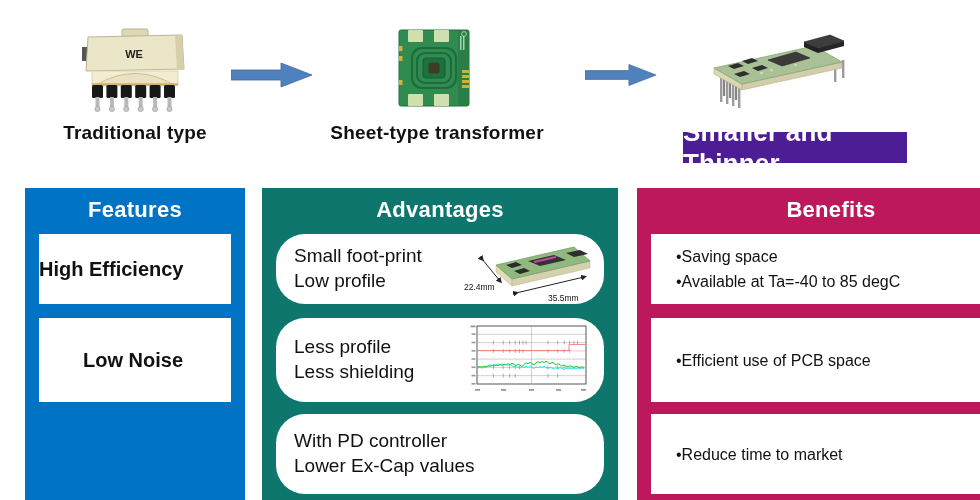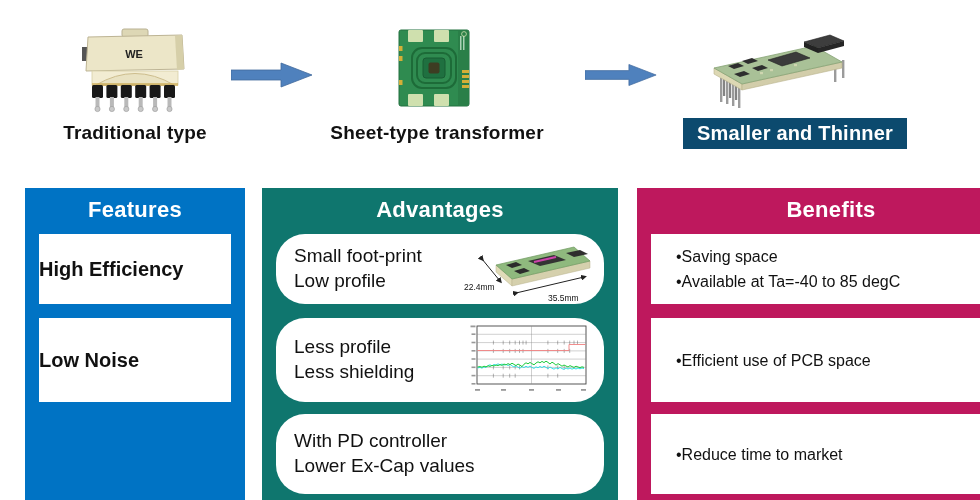--- a/index.html
+++ b/index.html
@@ -12,41 +12,41 @@
   .stage-img { position:absolute; }
   .flow-arrow { position:absolute; }
   .top-label {
     position:absolute; top:118px; height:30px;
     display:flex; align-items:center; justify-content:center;
     font-size:19px; font-weight:600; color:#111; letter-spacing:.2px;
   }
   #label-traditional { left:25px;  width:220px; }
   #label-sheet       { left:312px; width:250px; }
   #badge-smaller {
-    position:absolute; left:683px; top:118px; width:224px; height:31px;
-    background:#0c4a6e; color:#ffffff; font-size:20px; font-weight:700;
+    position:absolute; left:683px; top:132px; width:224px; height:31px;
+    background:#4c1d95; color:#ffffff; font-size:26px; font-weight:700;
     display:flex; align-items:center; justify-content:center; letter-spacing:.2px;
   }
 
   
   .col {
     position:absolute; top:152px; height:323px; box-sizing:border-box;
     padding:0 14px;
     margin-top:36px;
   }
   #col-features   { left:25px;  width:220px; background:#0073c4; }
   #col-advantages { left:262px; width:356px; background:#0f766e; }
   #col-benefits   { left:637px; width:388px; background:#be185d; }
   .col-header {
     height:44px; display:flex; align-items:center; justify-content:center;
     color:#ffffff; font-size:22px; font-weight:700; letter-spacing:.3px;
   }
   .box { background:#ffffff; box-sizing:border-box; }
   .r1 { height:70px; margin-top:2px; }
-  .r2 { height:84px; margin-top:14px; }
+  .r2 { height:84px; margin-top:14px;padding-left:44px; }
   .r3 { height:80px; margin-top:12px; }
 
   
   .feat-box { display:flex; flex-direction:column; align-items:flex-start; justify-content:center;
               font-size:20px; font-weight:700; line-height:1.2; text-align:center; }
 
   
   .adv-box { position:relative; display:flex; flex-direction:column; justify-content:center;
              padding-left:18px; font-size:19px; font-weight:500; line-height:1.3;border-radius:29px; }
   .adv-illust { position:absolute; }

